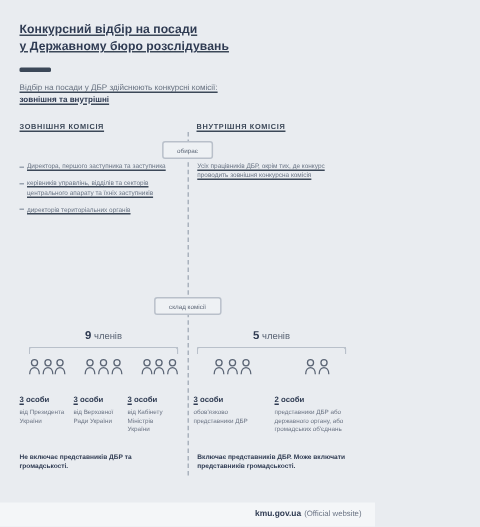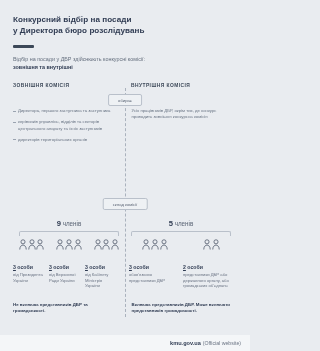--- a/index.html
+++ b/index.html
@@ -7,21 +7,21 @@
     width:250px;height:351px;
     background:#e9ecf0;
     font-family:"Liberation Sans", sans-serif;
     color:#3c4858;
     overflow:hidden;
     position:relative;
   }
   .sheet{
     position:absolute;inset:0;
     background:#e9ecf0;
-    display:flex;flex-direction:column;
+    display:flex;flex-direction:column;text-decoration:underline;
   }
 
   
   .header{padding:14px 13px 0 13px;}
   .title{
     font-size:8.1px;line-height:11px;font-weight:bold;
     color:#2f3b52;letter-spacing:.05px;margin:0;
   }
   .rule{
     width:21px;height:3px;background:#3c4858;
@@ -129,21 +129,21 @@
   .footer .fnote{font-size:5.2px;color:#6b7484;margin-left:2px;}
 </style>
 </head>
 <body>
 
 <div class="sheet">
 
   <div class="header">
     <h1 class="title">
       <span>Конкурсний відбір на посади</span><br>
-      <span>у Директора бюро розслідувань</span>
+      <span>у Державному бюро розслідувань</span>
     </h1>
     <div class="rule"></div>
     <p class="subtitle">
       <span>Відбір на посади у ДБР здійснюють конкурсні комісії:</span><br>
       <b>зовнішня та внутрішні</b>
     </p>
   </div>
 
   <div class="colheads">
     <div class="colhead">ЗОВНІШНЯ КОМІСІЯ</div>

